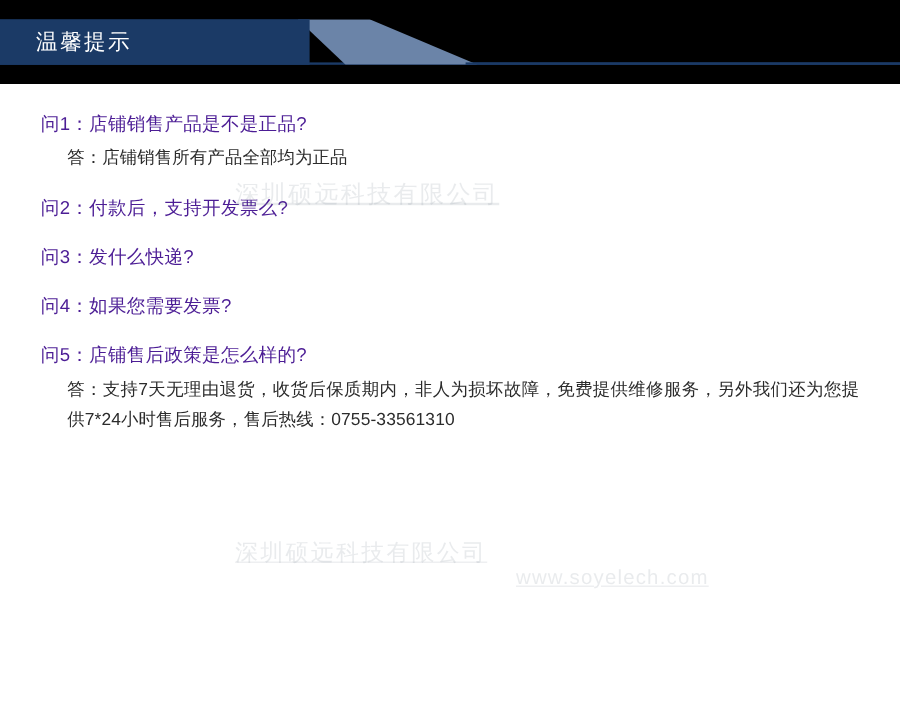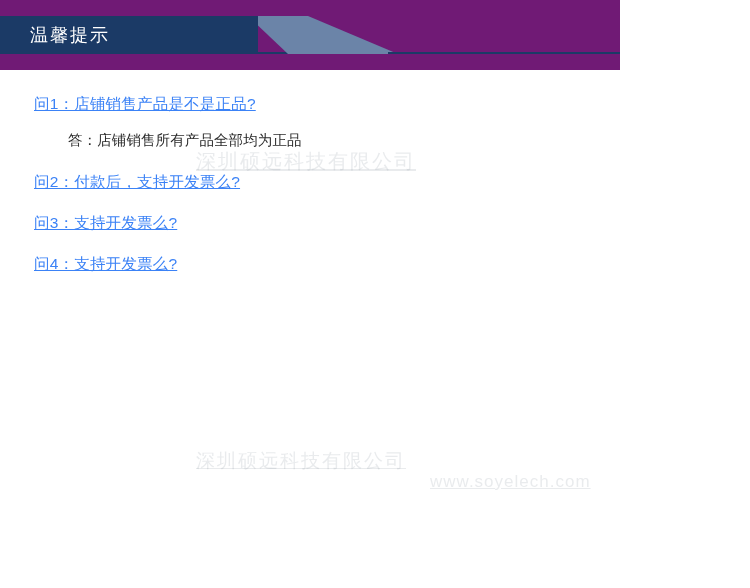--- a/index.html
+++ b/index.html
@@ -18,24 +18,24 @@
     width: 750px;
     height: 588px;
     position: relative;
     background: #ffffff;
     box-sizing: border-box;
   }
 
   
   .banner {
     position: relative;
-    width: 620px;
+    width: 750px;
     height: 70px;
     overflow: hidden;
-    background: #701a75;
+    background: #000000;
   }
   .banner-bar {
     position: absolute;
     left: 0;
     top: 16px;
     width: 258px;
     height: 38px;
     background: #1b3a66;
     z-index: 3;
   }
@@ -85,31 +85,30 @@
     position: relative;
     padding: 22px 34px 0 34px;
     box-sizing: border-box;
     z-index: 6;
   }
   .qa {
     margin-bottom: 17px;
   }
   .q {
     font-size: 15.5px;
-    color: #3b82f6;
+    color: #4c1d95;
     line-height: 24px;
     margin: 0 0 4px 0;
     letter-spacing: 0.2px;
-    text-decoration: underline;
   }
   .a {
     font-size: 14.5px;
     color: #2b2b2b;
     line-height: 25px;
-    margin: 12px;
+    margin: 0;
     padding-left: 22px;
     letter-spacing: 0.1px;
     text-align: justify;
   }
 
   
   .wm {
     position: absolute;
     color: rgba(120, 130, 145, 0.16);
     font-size: 20px;
@@ -141,28 +140,30 @@
     <div class="qa">
       <p class="q">问1：店铺销售产品是不是正品?</p>
       <p class="a">答：店铺销售所有产品全部均为正品</p>
     </div>
 
     <div class="qa">
       <p class="q">问2：付款后，支持开发票么?</p>
     </div>
 
     <div class="qa">
-      <p class="q">问3：支持开发票么?</p>
+      <p class="q">问3：发什么快递?</p>
     </div>
 
     <div class="qa">
-      <p class="q">问4：支持开发票么?</p>
+      <p class="q">问4：如果您需要发票?</p>
     </div>
 
     <div class="qa">
+      <p class="q">问5：店铺售后政策是怎么样的?</p>
+      <p class="a">答：支持7天无理由退货，收货后保质期内，非人为损坏故障，免费提供维修服务，另外我们还为您提供7*24小时售后服务，售后热线：0755-33561310</p>
     </div>
 
   </div>
 
   <div class="wm wm-1">深圳硕远科技有限公司</div>
   <div class="wm wm-2">深圳硕远科技有限公司</div>
   <div class="wm wm-3">www.soyelech.com</div>
 
 </div>
 

